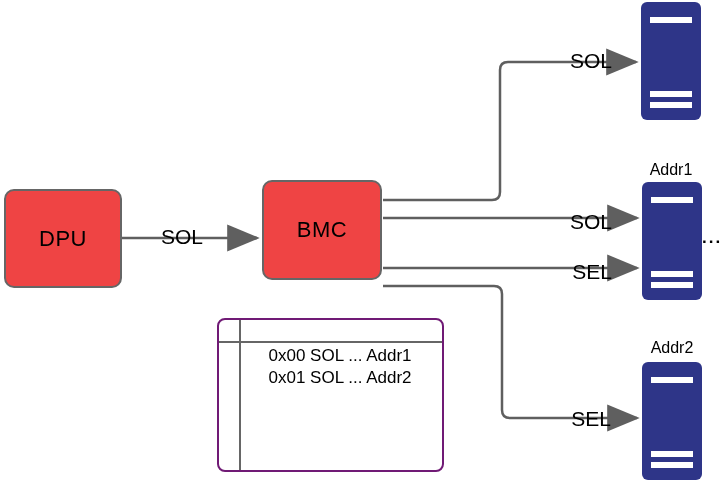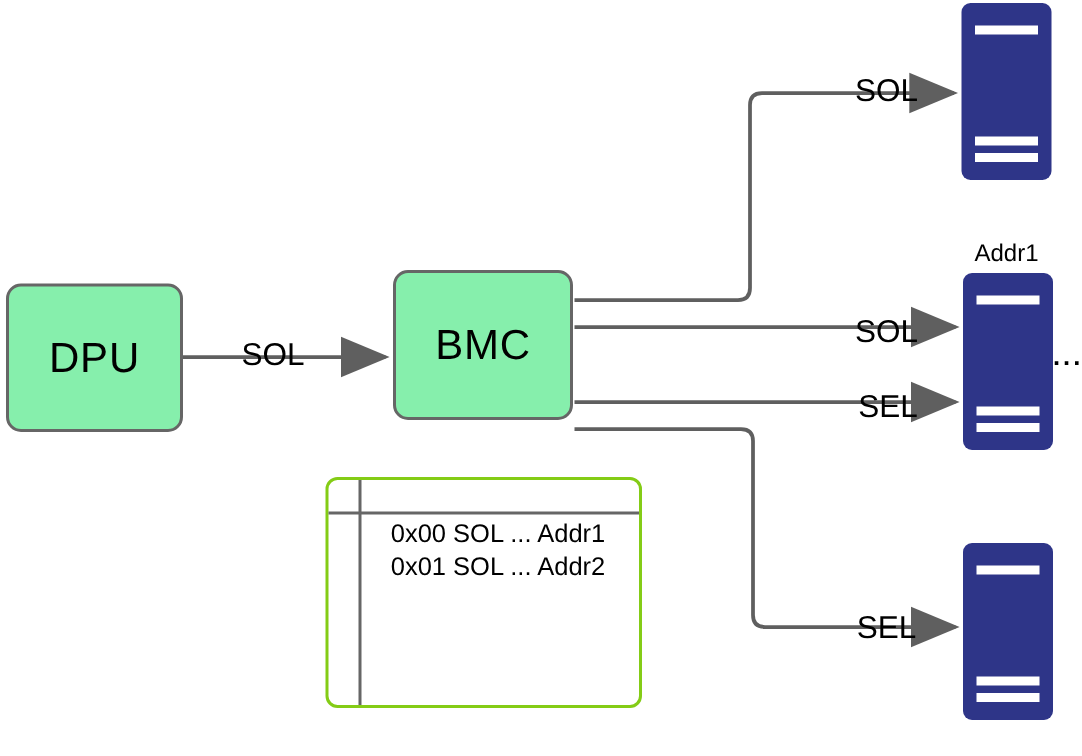--- a/index.html
+++ b/index.html
@@ -2,24 +2,24 @@
 <html><head>
 <meta charset="utf-8">
 <style>
   html,body{margin:0;padding:0;background:#ffffff;}
   .canvas{
     position:relative;width:721px;height:504px;background:#ffffff;overflow:hidden;
     font-family:"Liberation Sans","DejaVu Sans",sans-serif;color:#000;
   }
   .connectors{position:absolute;left:0;top:0;width:721px;height:504px;pointer-events:none;}
   .node{
-    position:absolute;box-sizing:border-box;background:#86efac;
+    position:absolute;box-sizing:border-box;background:#ef4444;
     border:2.5px solid #666666;border-radius:10px;
     display:flex;align-items:center;justify-content:center;
-    font-size:28px;letter-spacing:.5px;
+    font-size:22px;letter-spacing:.5px;
   }
   .node-dpu{left:4px;top:189px;width:118px;height:99px;}
   .node-bmc{left:262px;top:180px;width:120px;height:100px;}
   .edge-label{
     position:absolute;font-size:21px;white-space:nowrap;transform:translate(-50%,-50%);margin-top:23px;
   }
   .server{
     position:absolute;width:60px;height:118px;background:#2e3588;border-radius:6px;
   }
   .server .bar{position:absolute;left:9px;right:9px;height:6px;background:#ffffff;}
@@ -30,22 +30,22 @@
     position:absolute;width:90px;text-align:center;font-size:16px;transform:translateX(-50%);margin-top:34px;
   }
   .srv1{left:641px;top:2px;}   .srv1-label{left:671px;top:127px;}
   .srv2{left:642px;top:182px;} .srv2-label{left:672px;top:305px;}
   .srv3{left:642px;top:362px;} .srv3-label{left:672px;top:485px;}
   .ellipsis{
     position:absolute;left:702px;top:228px;font-size:17px;font-weight:bold;
     letter-spacing:2px;white-space:nowrap;
   }
   .map-table{
-    position:absolute;left:217px;top:318px;width:211px;height:154px;box-sizing:border-box;
-    background:#ffffff;border:2px solid #84cc16;border-radius:8px;padding-left:48px;
+    position:absolute;left:217px;top:318px;width:227px;height:154px;box-sizing:border-box;
+    background:#ffffff;border:2px solid #701a75;border-radius:8px;padding-left:48px;
   }
   .map-table .vline{position:absolute;left:20px;top:0;bottom:0;width:1.5px;background:#666666;}
   .map-table .hline{position:absolute;left:0;right:0;top:21px;height:1.5px;background:#666666;}
   .map-rows{
     position:absolute;left:21px;right:2px;top:25px;text-align:center;
     font-size:17px;line-height:22px;
   }
   .map-gap{height:29px;}
   .row{white-space:nowrap;}
 </style>
@@ -81,20 +81,21 @@
     <div class="bar bar-b1"></div>
     <div class="bar bar-b2"></div>
   </div>
   <div class="server-label srv1-label">Addr1</div>
 
   <div class="server srv2">
     <div class="bar bar-top"></div>
     <div class="bar bar-b1"></div>
     <div class="bar bar-b2"></div>
   </div>
+  <div class="server-label srv2-label">Addr2</div>
 
   <div class="server srv3">
     <div class="bar bar-top"></div>
     <div class="bar bar-b1"></div>
     <div class="bar bar-b2"></div>
   </div>
 
   <div class="ellipsis">...</div>
 
   <div class="map-table">

